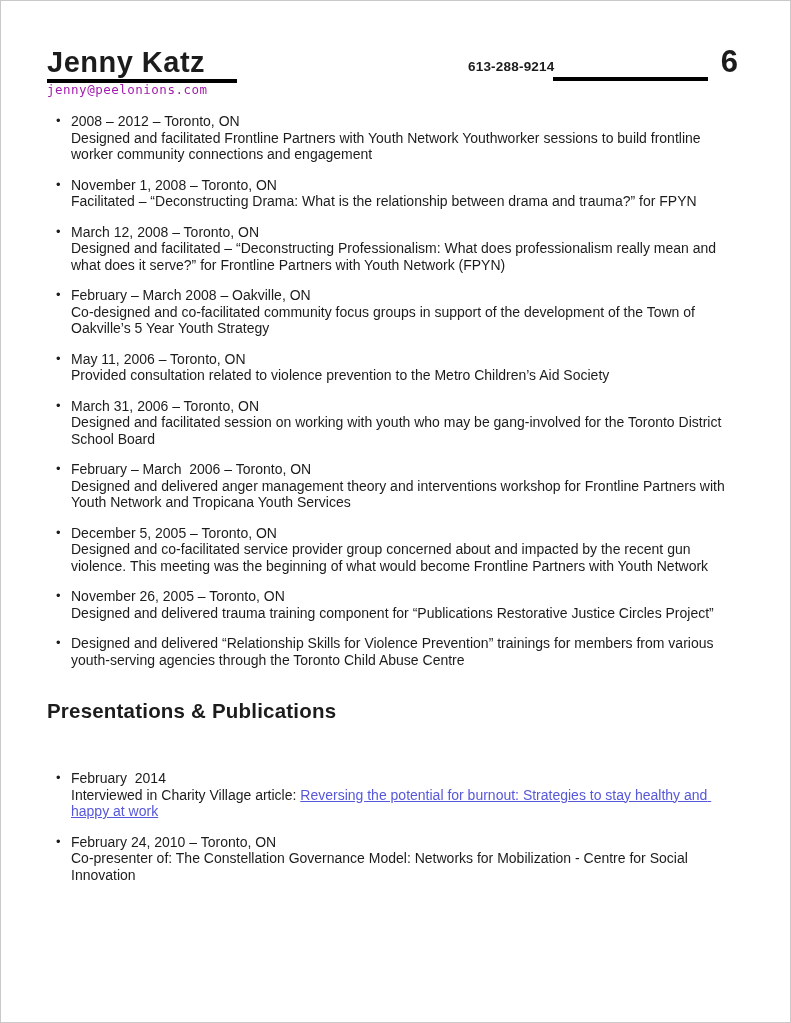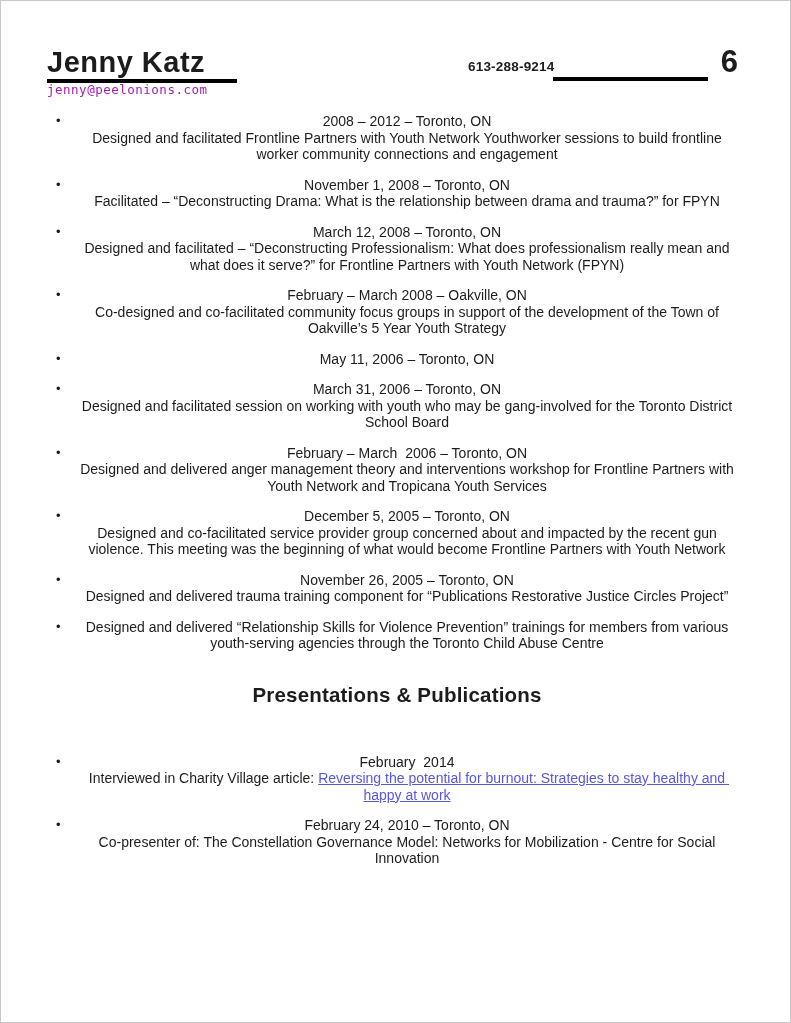--- a/index.html
+++ b/index.html
@@ -8,21 +8,20 @@
     font-family: "Liberation Sans", "DejaVu Sans", sans-serif;
     color: #1c1c1c;
   }
   .page {
     position: relative;
     width: 791px;
     height: 1023px;
     background: #ffffff;
     border: 1px solid #c9c9c9;
     overflow: hidden;
-    text-align: center;
   }
   
   .name {
     position: absolute;
     left: 46px;
     top: 46px;
     display: inline-block;
     font-size: 29px;
     line-height: 30px;
     font-weight: bold;
@@ -150,20 +149,21 @@
     <div class="item-body">
       <div class="item-date">February – March 2008 – Oakville, ON</div>
       <div class="item-desc">Co-designed and co-facilitated community focus groups in support of the development of the Town of Oakville’s 5 Year Youth Strategy</div>
     </div>
   </li>
 
   <li class="item">
     <span class="bullet">•</span>
     <div class="item-body">
       <div class="item-date">May 11, 2006 – Toronto, ON</div>
+      <div class="item-desc">Provided consultation related to violence prevention to the Metro Children’s Aid Society</div>
     </div>
   </li>
 
   <li class="item">
     <span class="bullet">•</span>
     <div class="item-body">
       <div class="item-date">March 31, 2006 – Toronto, ON</div>
       <div class="item-desc">Designed and facilitated session on working with youth who may be gang-involved for the Toronto District School Board</div>
     </div>
   </li>

